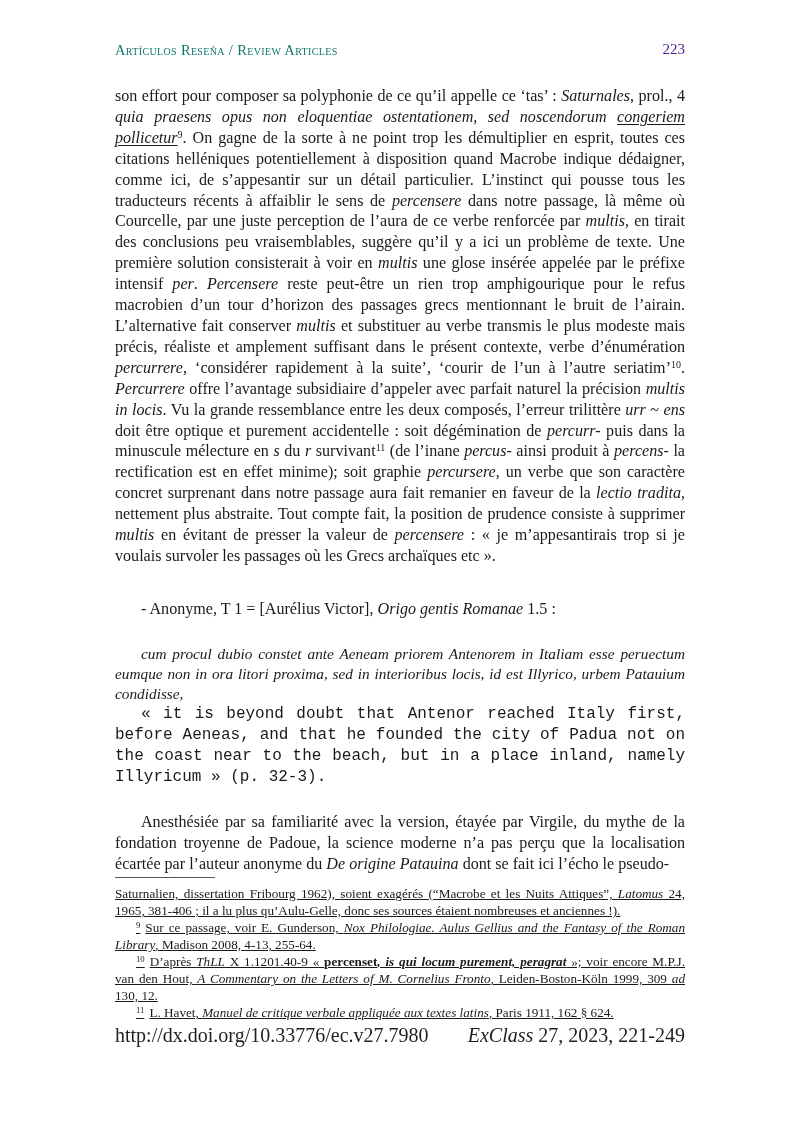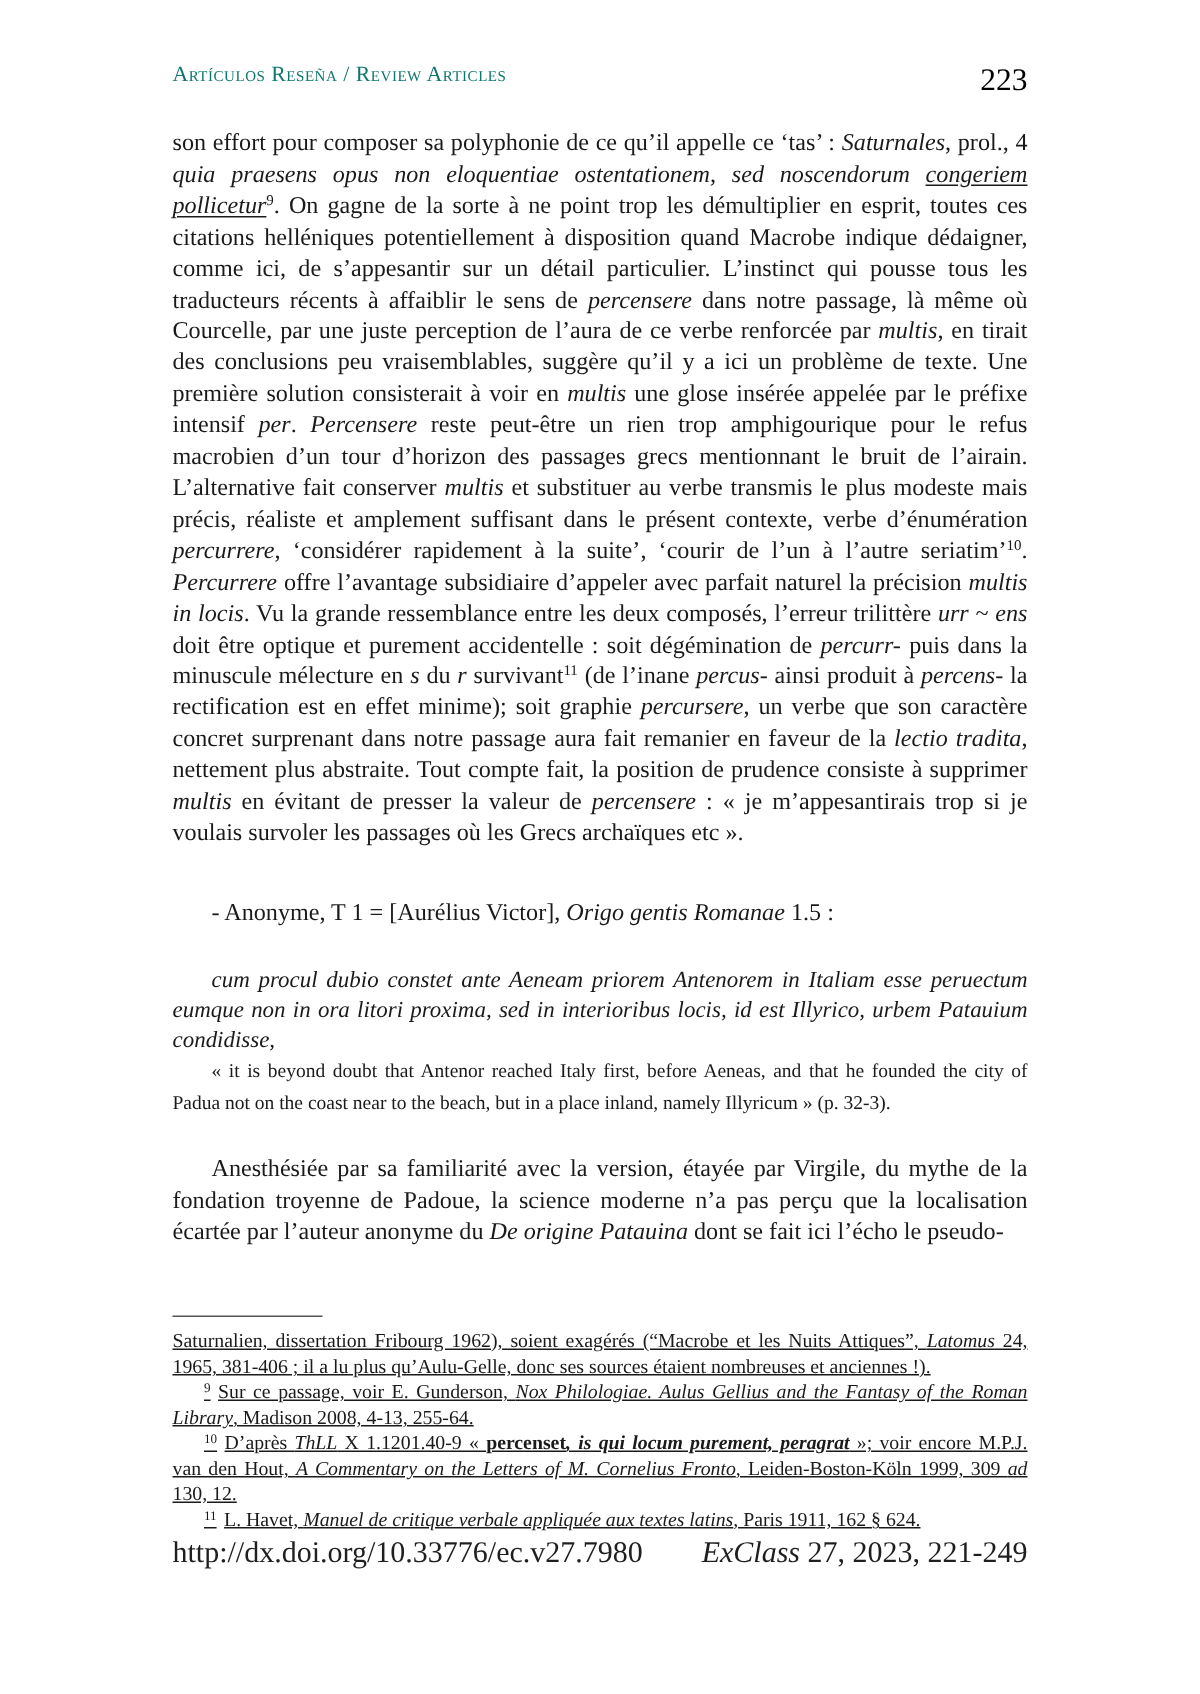--- a/index.html
+++ b/index.html
@@ -41,22 +41,22 @@
     font-size: 14.5px;
     font-variant: small-caps;
     letter-spacing: 0.35px;
     color: #0f766e;
     white-space: nowrap;
   }
   .runhead-folio {
     position: absolute;
     right: 0;
     top: -1px;
-    font-size: 21px;
-    color: #000000;
+    font-size: 15px;
+    color: #4c1d95;
   }
 
   
   p {
     margin: 0;
     font-size: 16.1px;
     line-height: 20.9px;
     text-align: justify;
     text-justify: inter-word;
     -webkit-hyphens: none;
@@ -88,24 +88,25 @@
 
   
   .quote-latin {
     font-size: 15.3px;
     line-height: 20.2px;
     font-style: italic;
     text-align: justify;
     text-indent: 26px;
   }
   .quote-trans {
-    font-size: 13px;
+    font-size: 16px;
     line-height: 20.9px;
     text-align: justify;
     text-indent: 26px;
+    font-family: Liberation Mono, monospace;
   }
 
   
   .fn-block {
     position: absolute;
     left: 115px;
     top: 877px;
     width: 570px;
     text-decoration: underline;
   }

